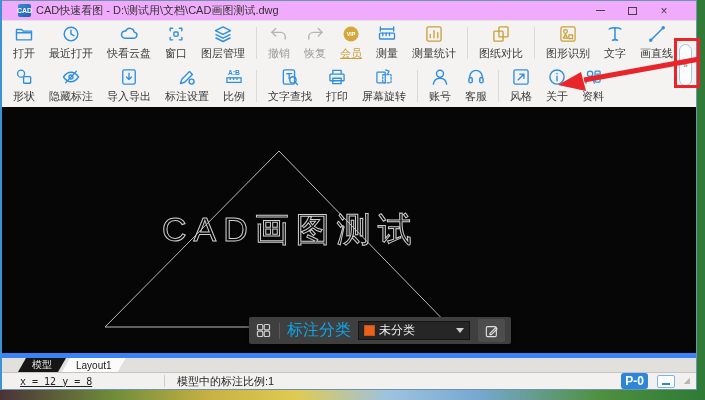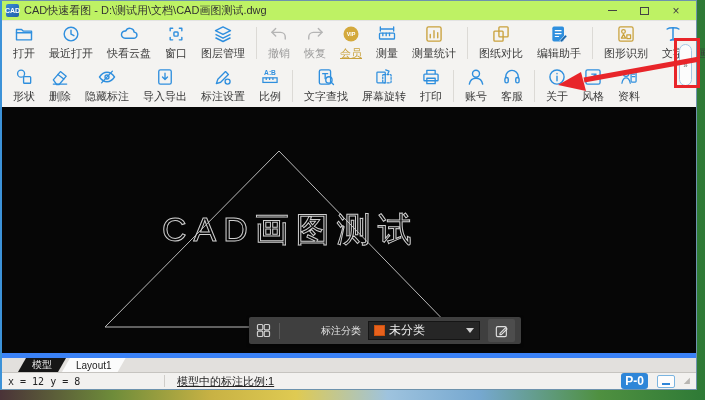--- a/index.html
+++ b/index.html
@@ -2,21 +2,21 @@
 <html><head>
 <meta charset="utf-8">
 <style>
   * { margin:0; padding:0; box-sizing:border-box; }
   html,body { width:705px; height:400px; overflow:hidden; font-family:"Liberation Sans","DejaVu Sans",sans-serif; }
   body { background:linear-gradient(90deg,#4a3338 0%,#6e8c3a 16%,#c8b244 30%,#dfca52 42%,#9ec3de 55%,#76a8d0 68%,#4f9040 85%,#2e7a36 100%); position:relative; }
 
   .app-window { position:absolute; left:0; top:0; width:697px; height:390px; background:#f4f3f1; border:1px solid #6e93ad; border-left:2px solid #3c92d8; display:flex; flex-direction:column; }
 
   
-  .titlebar { height:20px; background:#bef264; border-bottom:1px solid #e3e3e3; display:flex; align-items:center; padding:0 4px; flex:0 0 20px; }
+  .titlebar { height:20px; background:#f0abfc; border-bottom:1px solid #e3e3e3; display:flex; align-items:center; padding:0 16px; flex:0 0 20px; }
   .app-icon { width:13px; height:13px; background:linear-gradient(135deg,#3a8ad8,#1f5fa8); border-radius:2px; color:#fff; font-size:7px; font-weight:bold; display:flex; align-items:center; justify-content:center; margin-right:5px; }
   .title-text { font-size:11px; color:#333; white-space:nowrap; }
   .win-controls { margin-left:auto; display:flex; height:100%; }
   .win-btn { width:32px; height:100%; display:flex; align-items:center; justify-content:center; color:#444; }
   .glyph-min { width:9px; height:1px; background:#444; display:block; }
   .glyph-max { width:9px; height:8px; border:1px solid #444; display:block; }
   .glyph-close { font-size:12px; line-height:1; }
 
   
   .toolbar { flex:0 0 86px; background:#f4f3f1; position:relative; padding-right:24px; }
@@ -36,39 +36,39 @@
 
   
   .canvas { flex:1 1 auto; background:#060606; position:relative; overflow:hidden; }
   .drawing-svg { position:absolute; left:0; top:0; }
   .drawing-text { position:absolute; left:160px; top:100px; font-size:34px; letter-spacing:7px; color:transparent; -webkit-text-stroke:1px #cfcfcf; white-space:nowrap; }
 
   
   .annot-bar { position:absolute; left:247px; top:210px; height:27px; background:#3f3f3f; border-radius:2px; display:flex; align-items:center; padding:0 6px; box-shadow:0 1px 3px rgba(0,0,0,.5); }
   .annot-grid-icon { width:17px; height:17px; color:#cfcfcf; }
   .annot-sep { width:1px; height:16px; background:#5a5a5a; margin:0 7px; }
-  .annot-label { font-size:10px; color:#e5e5e5; white-space:nowrap;margin-left:34px; }
+  .annot-label { font-size:16px; color:#0ea5e9; white-space:nowrap; }
   .annot-dropdown { margin-left:7px; width:112px; height:19px; background:#262626; border:1px solid #151515; display:flex; align-items:center; padding:0 5px; }
   .swatch { width:11px; height:11px; background:#e8611d; border:1px solid #c8520f; flex:0 0 11px; }
   .dropdown-value { font-size:12px; color:#eee; margin-left:4px; white-space:nowrap; }
   .caret { margin-left:auto; width:0; height:0; border-left:4px solid transparent; border-right:4px solid transparent; border-top:5px solid #cfcfcf; }
   .annot-edit-btn { margin-left:8px; width:27px; height:23px; background:#4d4d4d; border-radius:2px; display:flex; align-items:center; justify-content:center; color:#e0e0e0; }
   .annot-edit-btn svg { width:16px; height:16px; }
 
   
   .tabbar { flex:0 0 14px; background:#e2e0dd; border-top:5px solid #3b82f6; display:flex; align-items:stretch; padding-left:16px; }
   .tab { font-size:10px; padding:0 14px; display:flex; align-items:center; clip-path:polygon(8px 0, 100% 0, calc(100% - 8px) 100%, 0 100%); margin-right:-4px; }
   .tab.active { background:#161616; color:#e8e8e8; }
   .tab.inactive { background:#fbfbfb; color:#222; }
 
   
   .statusbar { flex:0 0 17px; background:#f2f1ef; border-top:1px solid #c6c4c0; display:flex; align-items:center; font-size:11px; color:#222; }
-  .coords { font-family:"DejaVu Sans Mono","Liberation Mono",monospace; font-size:10px; padding-left:6px; width:162px; }
+  .coords { font-family:"DejaVu Sans Mono","Liberation Mono",monospace; font-size:10px; padding-left:18px; width:162px;text-decoration:underline; }
   .status-div { width:1px; height:12px; background:#cfcdc9; }
-  .scale-text { padding-left:12px;text-decoration:underline; }
+  .scale-text { padding-left:12px; }
   .status-right { margin-left:auto; display:flex; align-items:center; gap:9px; padding-right:6px; }
   .page-badge { background:#2e86d8; color:#fff; font-size:12px; font-weight:bold; border-radius:3px; padding:2px 4px; line-height:1; }
   .panel-min-btn { width:18px; height:13px; background:#fdfdfd; border:1px solid #7ab4e0; border-radius:2px; position:relative; }
   .panel-min-btn::after { content:""; position:absolute; left:4px; right:4px; bottom:2px; height:2px; background:#2e86d8; }
   .resize-grip { color:#b8b6b2; font-size:8px; line-height:1; }
 </style>
 </head>
 <body>
 
 <svg width="0" height="0" style="position:absolute">
@@ -357,26 +357,20 @@
           </svg>
           <span class="tlabel">测量统计</span>
         </div>
         <div class="tsep"></div>
         <div class="tbtn">
           <svg class="ticon tone-gold">
             <use href="#compare"></use>
           </svg>
           <span class="tlabel">图纸对比</span>
         </div>
-        <div class="tbtn">
-          <svg class="ticon tone-blue">
-            <use href="#edit-assistant"></use>
-          </svg>
-          <span class="tlabel">编辑助手</span>
-        </div>
         <div class="tsep"></div>
         <div class="tbtn">
           <svg class="ticon tone-gold">
             <use href="#shape-recognition"></use>
           </svg>
           <span class="tlabel">图形识别</span>
         </div>
         <div class="tbtn">
           <svg class="ticon tone-blue">
             <use href="#text"></use>
@@ -392,26 +386,20 @@
       </div>
     <div class="trow" id="toolbar-row2">
         <div class="tbtn">
           <svg class="ticon tone-blue">
             <use href="#shapes"></use>
           </svg>
           <span class="tlabel">形状</span>
         </div>
         <div class="tbtn">
           <svg class="ticon tone-blue">
-            <use href="#eraser"></use>
-          </svg>
-          <span class="tlabel">删除</span>
-        </div>
-        <div class="tbtn">
-          <svg class="ticon tone-blue">
             <use href="#hide-annotations"></use>
           </svg>
           <span class="tlabel">隐藏标注</span>
         </div>
         <div class="tbtn">
           <svg class="ticon tone-blue">
             <use href="#import-export"></use>
           </svg>
           <span class="tlabel">导入导出</span>
         </div>
@@ -429,55 +417,55 @@
         </div>
         <div class="tsep"></div>
         <div class="tbtn">
           <svg class="ticon tone-blue">
             <use href="#text-search"></use>
           </svg>
           <span class="tlabel">文字查找</span>
         </div>
         <div class="tbtn">
           <svg class="ticon tone-blue">
+            <use href="#print"></use>
+          </svg>
+          <span class="tlabel">打印</span>
+        </div>
+        <div class="tbtn">
+          <svg class="ticon tone-blue">
             <use href="#screen-rotate"></use>
           </svg>
           <span class="tlabel">屏幕旋转</span>
         </div>
-        <div class="tbtn">
-          <svg class="ticon tone-blue">
-            <use href="#print"></use>
-          </svg>
-          <span class="tlabel">打印</span>
-        </div>
         <div class="tsep"></div>
         <div class="tbtn">
           <svg class="ticon tone-blue">
             <use href="#account"></use>
           </svg>
           <span class="tlabel">账号</span>
         </div>
         <div class="tbtn">
           <svg class="ticon tone-blue">
             <use href="#customer-service"></use>
           </svg>
           <span class="tlabel">客服</span>
         </div>
         <div class="tsep"></div>
         <div class="tbtn">
           <svg class="ticon tone-blue">
+            <use href="#style"></use>
+          </svg>
+          <span class="tlabel">风格</span>
+        </div>
+        <div class="tbtn">
+          <svg class="ticon tone-blue">
             <use href="#about"></use>
           </svg>
           <span class="tlabel">关于</span>
-        </div>
-        <div class="tbtn">
-          <svg class="ticon tone-blue">
-            <use href="#style"></use>
-          </svg>
-          <span class="tlabel">风格</span>
         </div>
         <div class="tbtn">
           <svg class="ticon tone-blue">
             <use href="#materials"></use>
           </svg>
           <span class="tlabel">资料</span>
         </div>
       </div>
     <div class="expand-btn">»</div>
     <div class="highlight-rect" style="border-color: rgb(232, 37, 42);"></div>

